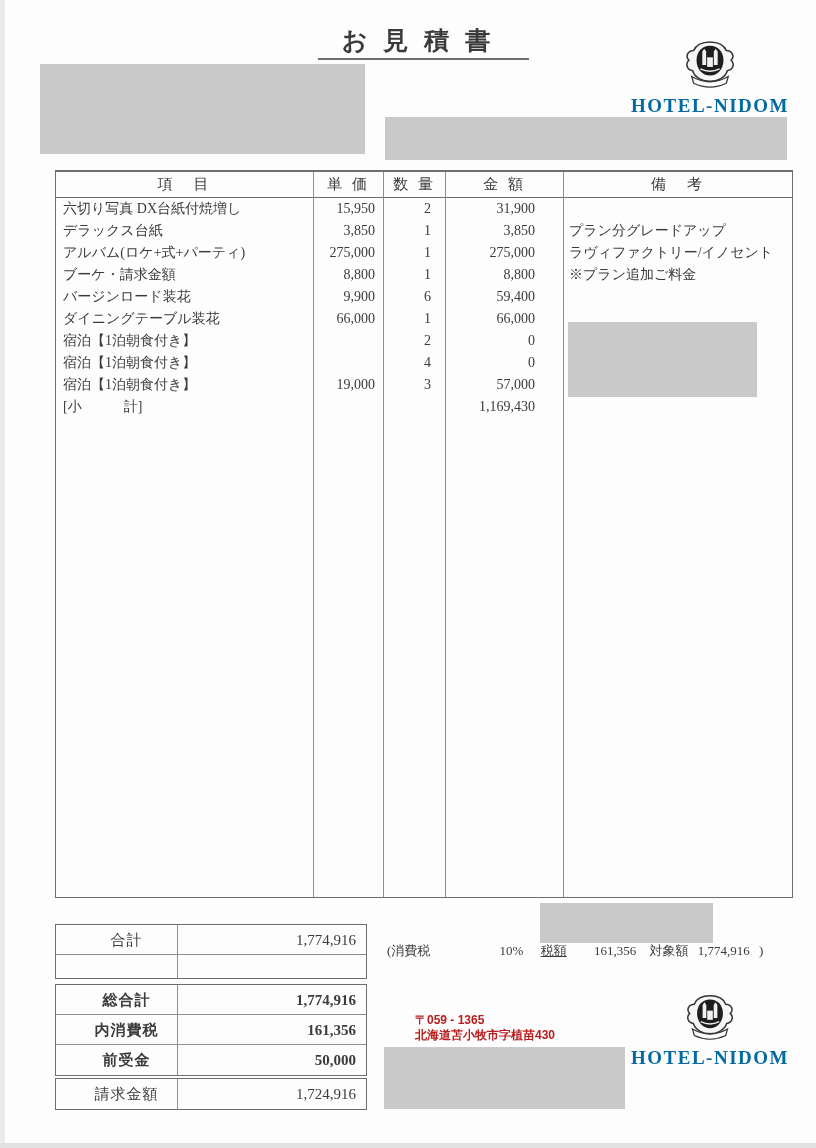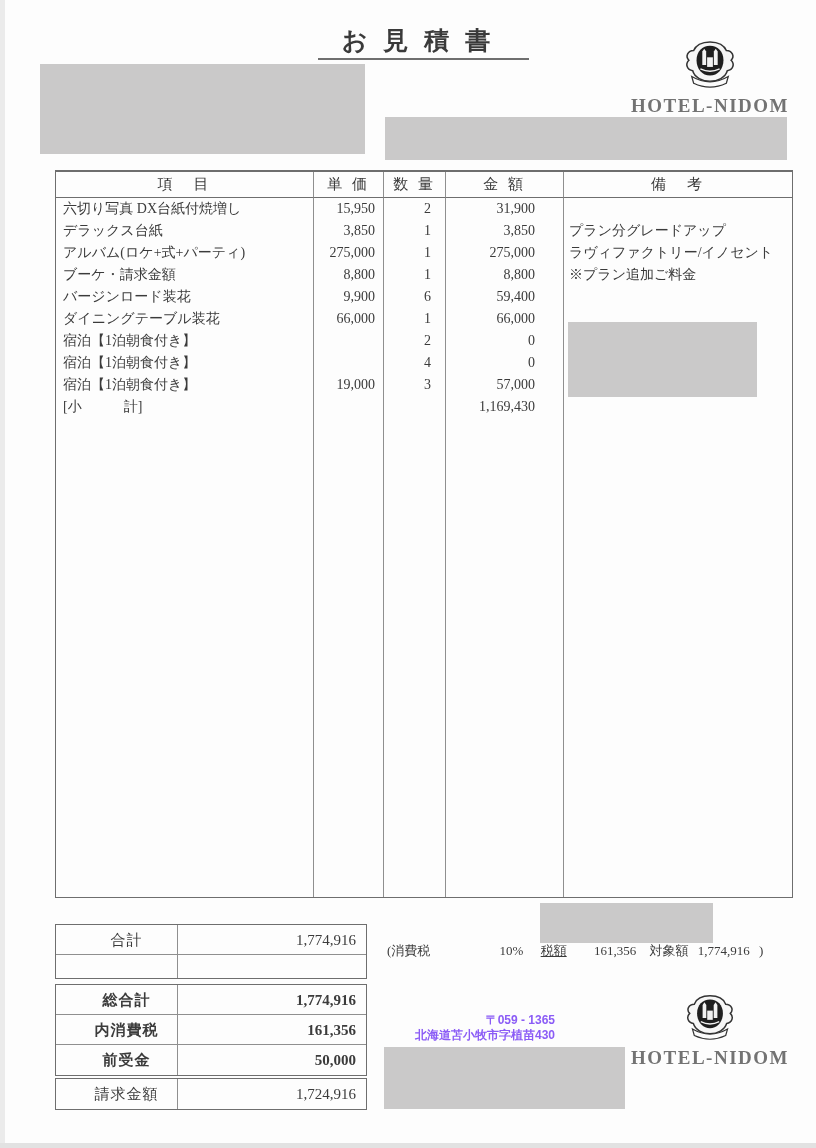--- a/index.html
+++ b/index.html
@@ -13,21 +13,21 @@
 
   
   .title{position:absolute;left:0;top:24px;width:100%;text-align:center;
     font-size:25px;font-weight:600;letter-spacing:16px;padding-left:32px;box-sizing:border-box;color:#3a3a3a;}
   .title-underline{position:absolute;left:318px;top:58px;width:211px;height:2px;background:#6f6f6f;}
 
   
   .logo{position:absolute;width:164px;text-align:center;}
   .logo-top{left:628px;top:40px;}
   .logo-bottom{left:628px;top:994px;}
-  .logo-text{font-size:19px;font-weight:700;letter-spacing:1.5px;color:#737373;margin-top:1px;}
+  .logo-text{font-size:19px;font-weight:700;letter-spacing:1.5px;color:#0369a1;margin-top:1px;}
 
   
   .redact{position:absolute;background:#cac9c9;}
   .r1{left:40px;top:64px;width:325px;height:90px;}
   .r2{left:385px;top:117px;width:402px;height:43px;}
   .r3{left:568px;top:322px;width:189px;height:75px;}
   .r4{left:540px;top:903px;width:173px;height:40px;}
   .r5{left:384px;top:1047px;width:241px;height:62px;}
 
   
@@ -63,21 +63,21 @@
 
   
   .tax-line{position:absolute;left:387px;top:942px;font-size:13px;white-space:nowrap;color:#3b3b3b;}
   .tax-line span{display:inline-block;}
   .t2{margin-left:66px;} .t3{margin-left:14px;text-decoration:underline;} .t4{margin-left:24px;}
   .t5{margin-left:10px;} .t6{margin-left:6px;} .t7{margin-left:6px;}
 
   
   .addr{position:absolute;left:415px;top:1013px;
     font-family:"Liberation Sans","DejaVu Sans",sans-serif;
-    font-weight:700;font-size:12px;line-height:15px;color:#8b5cf6;text-align:right;}
+    font-weight:700;font-size:12px;line-height:15px;color:#b91c1c;}
 </style>
 </head>
 <body>
 
 <svg width="0" height="0" style="position:absolute">
   <symbol id="crest" viewBox="0 0 60 52">
     <path d="M30 2 C21 2 15 6 13 11 C7 11 4 17 8 21 C4 25 6 31 12 32 C14 39 22 43 30 43 C38 43 46 39 48 32 C54 31 56 25 52 21 C56 17 53 11 47 11 C45 6 39 2 30 2 Z" fill="#f6f6f6" stroke="#333" stroke-width="1.6"></path>
     <path d="M30 6 C22 6 16 12 16 21 C16 30 22 37 30 37 C38 37 44 30 44 21 C44 12 38 6 30 6 Z" fill="#1e1e1e"></path>
     <path d="M22 12 L24 9 L26 12 L26 26 L22 26 Z" fill="#f2f2f2"></path>
     <path d="M34 12 L36 9 L38 12 L38 26 L34 26 Z" fill="#f2f2f2"></path>

